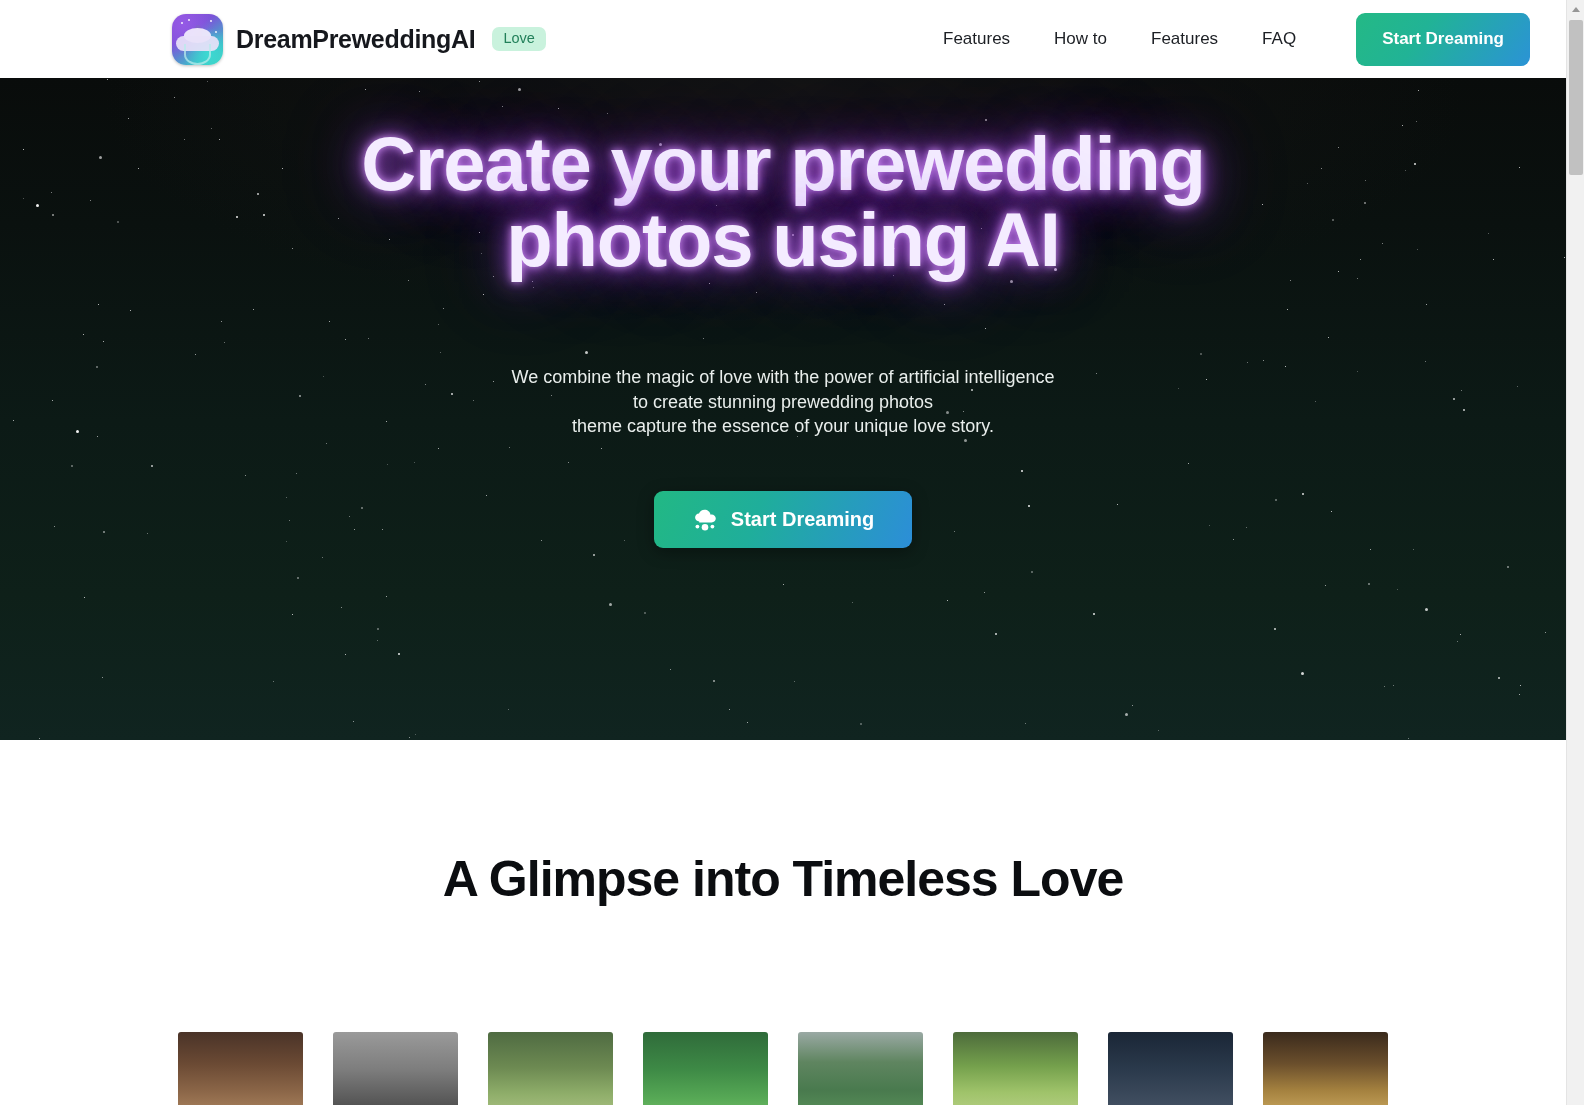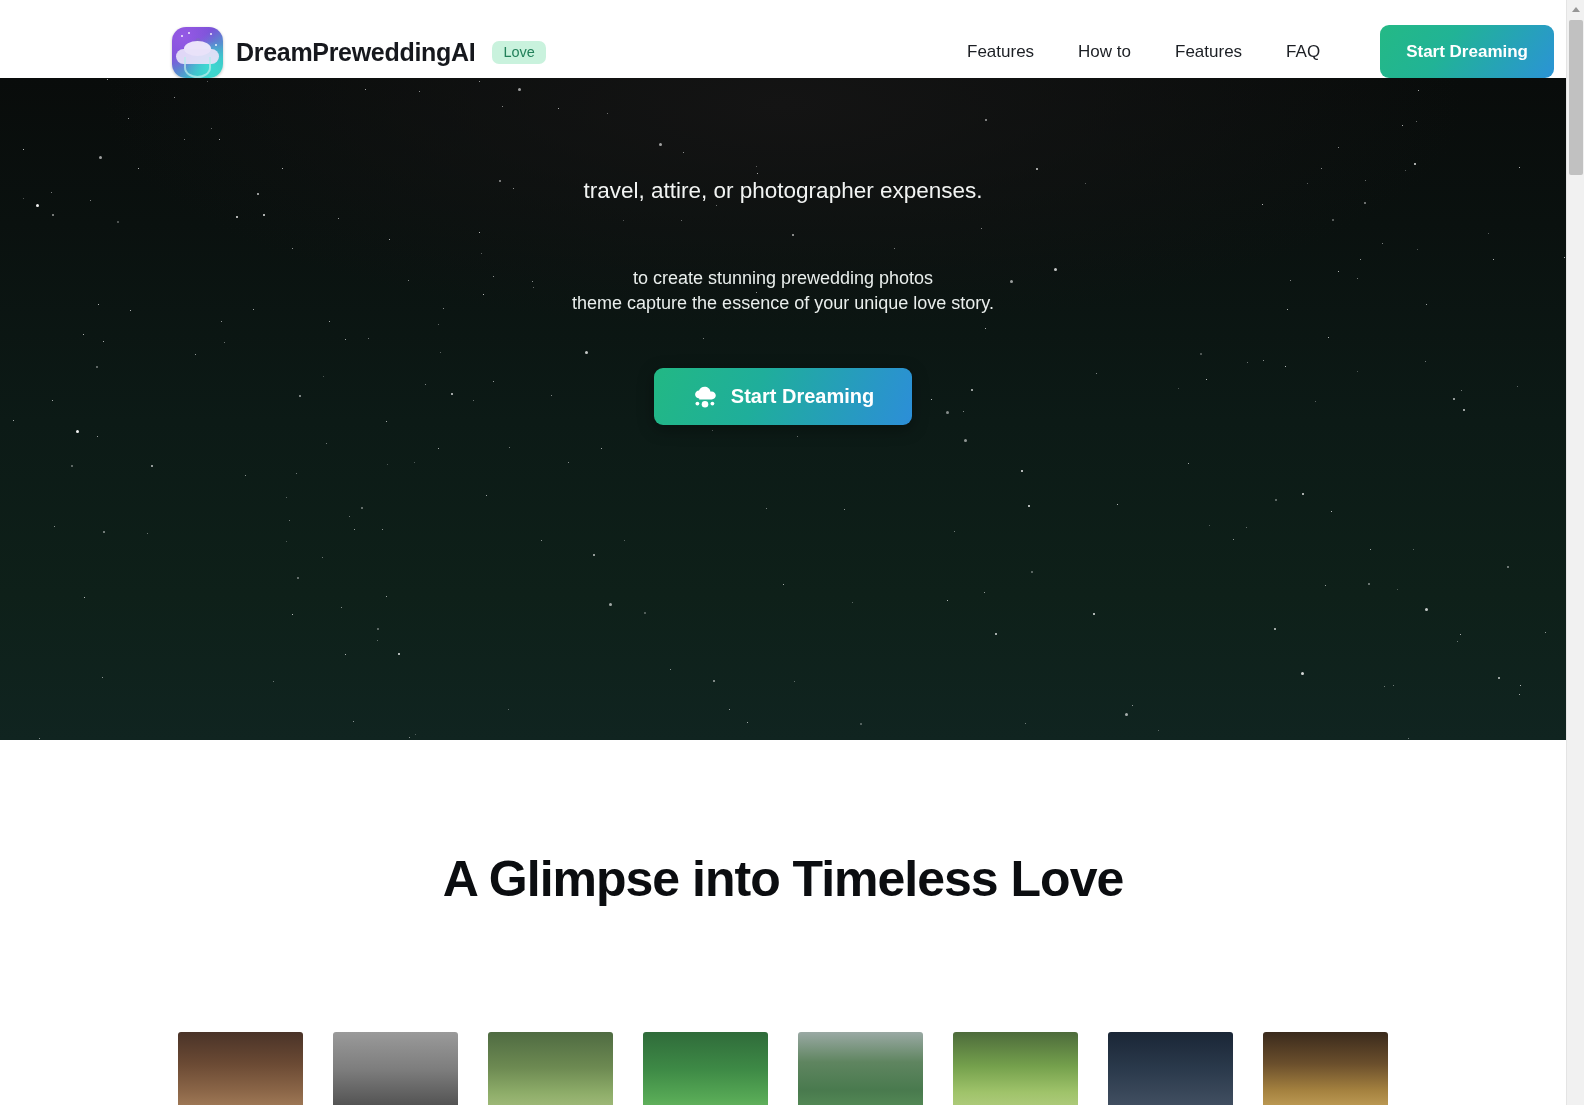--- a/index.html
+++ b/index.html
@@ -30,22 +30,22 @@
     background: #ffffff;
   }
 
   
   .navbar {
     position: relative;
     height: 78px;
     width: 100%;
     background: #ffffff;
     display: flex;
-    align-items: flex-end;
-    padding: 0 12px 0 172px;
+    align-items: center;
+    padding: 0 36px 0 172px;
   }
 
   .brand {
     display: flex;
     align-items: center;
     gap: 13px;
   }
 
   .logo-mark {
     width: 51px;
@@ -553,28 +553,31 @@
           <i style="left:1206.4px;top:300.6px;width:1px;height:1px;opacity:0.93"></i>
           <i style="left:1492.6px;top:181.4px;width:1px;height:1px;opacity:0.87"></i>
           <i style="left:1424.8px;top:282.9px;width:1px;height:1px;opacity:0.54"></i>
           <i style="left:1383.8px;top:608.2px;width:1px;height:1px;opacity:0.53"></i>
           <i style="left:1187.7px;top:384.9px;width:1px;height:1px;opacity:0.82"></i>
           <i style="left:483.3px;top:216.1px;width:1px;height:1px;opacity:0.92"></i>
           <i style="left:703.3px;top:260.2px;width:1px;height:1px;opacity:0.60"></i>
         </div>
 
       <div class="hero-inner">
+        <h1 class="hero-title">
+          <span>Create your prewedding</span><br>
+          <span>photos using AI</span>
+        </h1>
 
         <p class="hero-sub">
           <br>
-          <span>travel, attire, or photographer expenses.</span>
         </p>
 
         <p class="hero-body">
-          <br>
+          <span>We combine the magic of love with the power of artificial intelligence</span><br>
           <span>to create stunning prewedding photos</span><br>
           <span>theme capture the essence of your unique love story.</span>
         </p>
 
         <div class="hero-cta-wrap">
           <button class="hero-cta">
             <span class="cloud-icon">
               <svg width="26" height="22" viewBox="0 0 26 22" aria-hidden="true">
                 <path d="M7.2 12.4c-2.3 0-4.1-1.7-4.1-3.9 0-2.1 1.7-3.8 3.9-3.9C7.8 2.3 10 .8 12.6.8c3 0 5.5 2.1 6 4.9.3-.1.7-.1 1-.1 2.3 0 4.2 1.8 4.2 4s-1.9 3.9-4.2 3.9H7.2z" fill="#ffffff"></path>
                 <circle cx="13" cy="18.3" r="3.3" fill="#ffffff"></circle>

